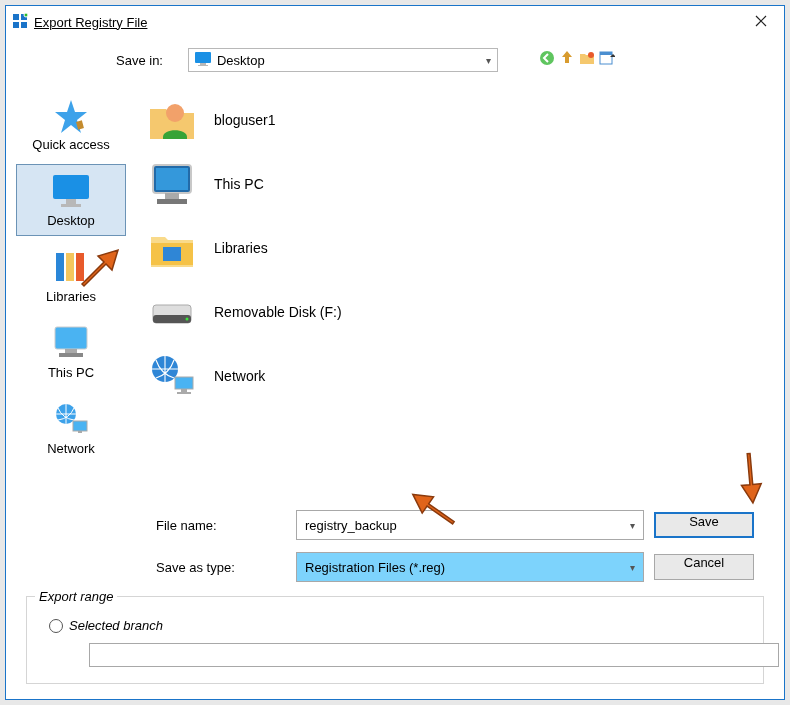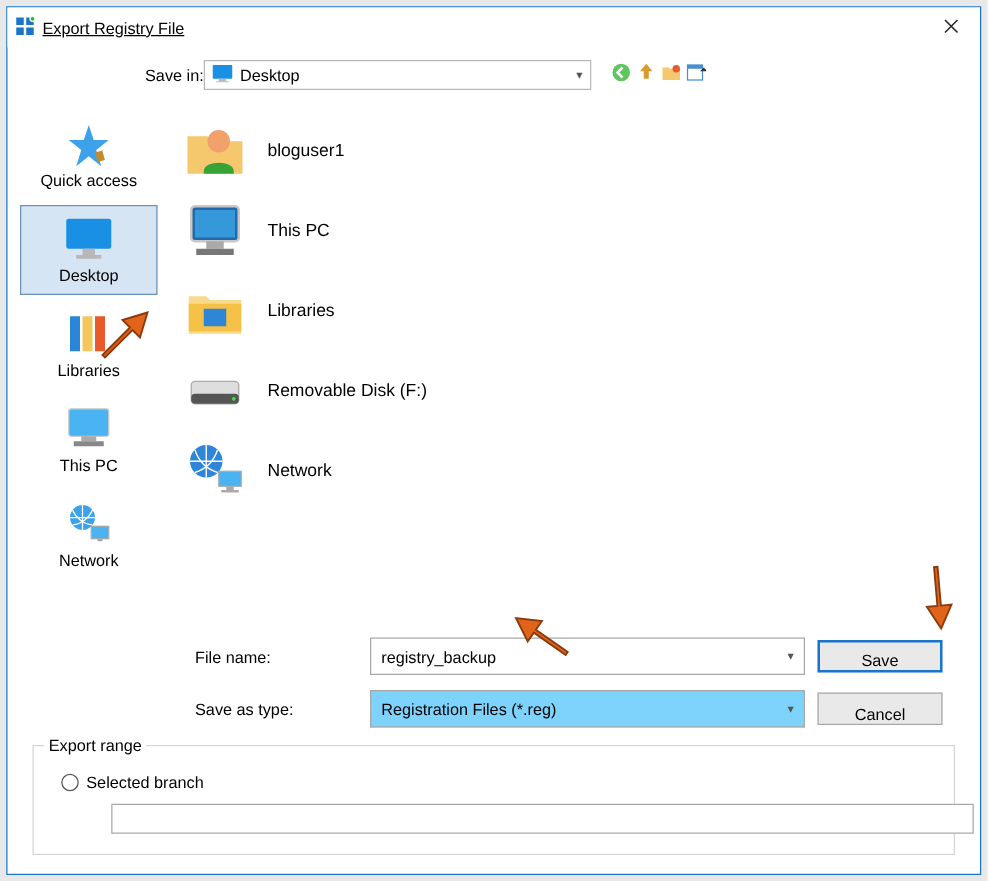--- a/index.html
+++ b/index.html
@@ -13,21 +13,21 @@
   }
   .titlebar {
     display: flex; align-items: center; justify-content: space-between;
     height: 32px; padding: 0 0 0 6px;
     background: #ffffff;
     font-size: 13px;
   }
   .titlebar-left { display: flex; align-items: center; gap: 6px; text-decoration: underline; }
   .close-btn { width: 46px; height: 32px; display: flex; align-items: center; justify-content: center; font-size: 14px; cursor: default; }
 
-  .toprow { display: flex; align-items: center; gap: 0; padding: 6px 20px 6px 110px; height: 44px; }
+  .toprow { display: flex; align-items: center; gap: 25px; padding: 6px 20px 6px 110px; height: 44px; }
   .toprow-label { font-size: 13px; }
   .dropdown {
     flex: 0 0 310px;
     height: 24px; border: 1px solid #b8b8b8; display: flex; align-items: center;
     padding: 0 6px; font-size: 13px; background: #fff; justify-content: space-between;
   }
   .dropdown .dd-content { display: flex; align-items: center; gap: 6px; }
   .tb-icons { display: flex; gap: 4px; margin-left: 16px; }
   .tb-icon { width: 16px; height: 16px; display: inline-block; }
 
@@ -55,27 +55,27 @@
     display: grid; grid-template-columns: 130px 1fr 110px; gap: 8px 10px;
     row-gap: 12px; align-items: center;
   }
   .lbl { font-size: 13px; text-align: left; }
   .combobox {
     height: 30px; border: 1px solid #a8a8a8; display: flex; align-items: center; justify-content: space-between;
     padding: 0 8px; font-size: 13px; background: #fff;
   }
   .btn {
     height: 26px; width: 100px; border: 1px solid #a8a8a8; background: #e9e9e9;
-    font-size: 13px; display: flex; align-items: flex-end; justify-content: center; cursor: default;
+    font-size: 13px; display: flex; align-items: flex-start; justify-content: center; cursor: default;
   }
   .btn.primary { border: 2px solid #1a74c9; }
 
   .export-range {
     margin: 6px 20px 10px 20px; border: 1px solid #d5d5d5; padding: 4px 12px 16px 12px;
-    position: relative; font-size: 13px;
+    position: relative; font-size: 13px; font-style: italic;
   }
   .export-range .legend { position: relative; top: -12px; left: -4px; background: #fff; display: inline-block; padding: 0 4px; }
   .radio-row { display: flex; align-items: center; gap: 6px; margin: 2px 0 10px 10px; }
   .radio { width: 14px; height: 14px; border: 1px solid #555; border-radius: 50%; display: inline-flex; align-items: center; justify-content: center; }
   .radio.checked::after { content: ''; width: 7px; height: 7px; background: #000; border-radius: 50%; }
   .branch-input { width: 690px; height: 24px; margin-left: 50px; border: 1px solid #a8a8a8; background: #fff; }
 
   .chevron { font-size: 10px; color: #555; }
 
   .arrow {

